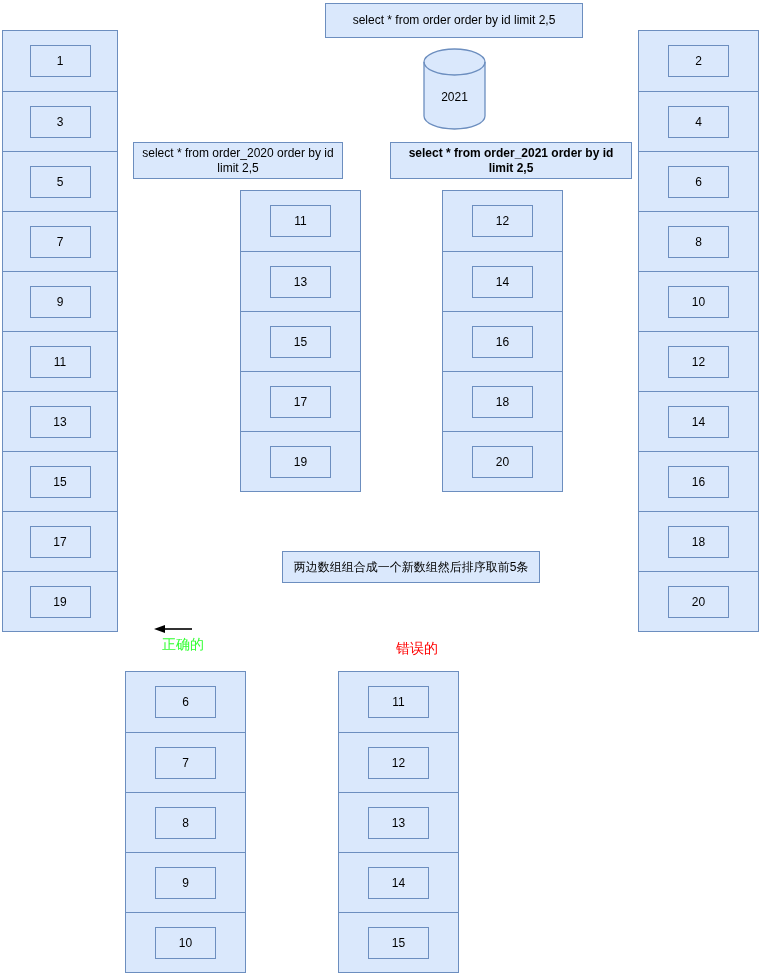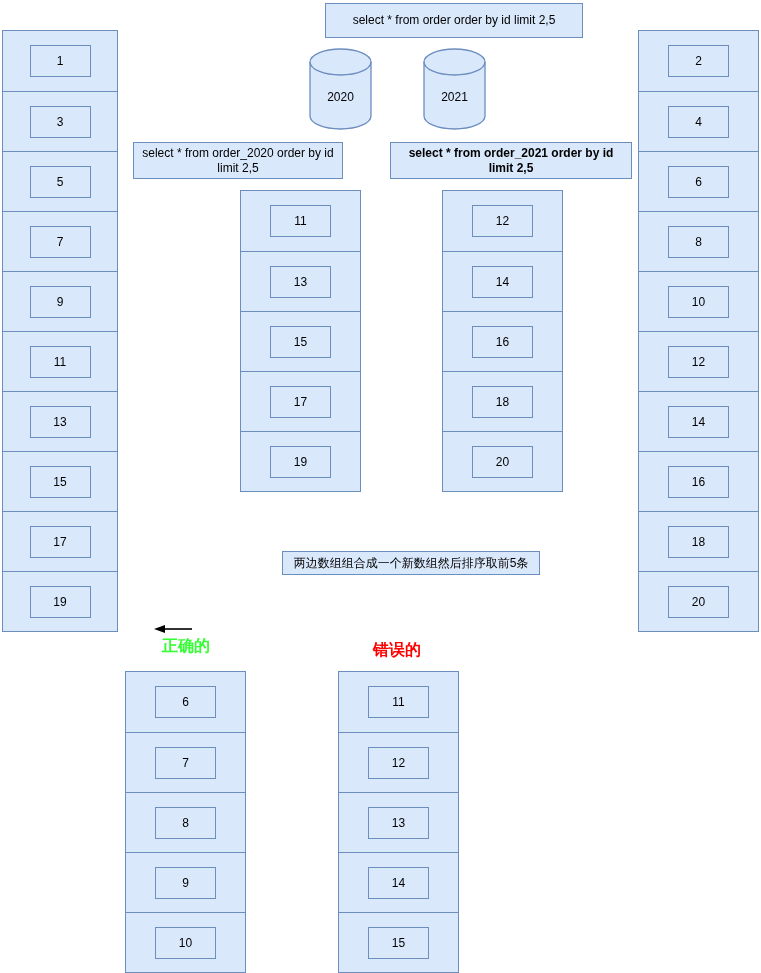--- a/index.html
+++ b/index.html
@@ -35,21 +35,21 @@
 
   .cylinder { position: absolute; width: 63px; height: 82px; }
   .cylinder svg { position: absolute; inset: 0; }
   .cyl-label {
     position: absolute; left: 0; right: 0; top: 42px;
     text-align: center;
   }
 
   .arrow-wrap { position: absolute; }
 
-  .outcome-label { position: absolute; font-size: 16px; font-weight: bold; }
+  .outcome-label { position: absolute; font-size: 14px; }
   .label-correct { color: var(--correct); }
   .label-wrong { color: var(--wrong); }
 </style>
 </head>
 <body>
 
 <div class="canvas">
 
   <div class="vlist" style="left:2px; top:30px; width:116px;">
       <div class="cell">
@@ -114,27 +114,20 @@
       </div>
       <div class="cell">
         <div class="numbox">20</div>
       </div>
     </div>
 
   <div class="box" style="left:285px; top:3px; width:258px; height:35px;margin-left:40px;">
     <span>select * from order order by id limit 2,5</span>
   </div>
 
-  <div class="cylinder" style="left:309px; top:48px;">
-    <svg width="63" height="82" viewBox="0 0 63 82">
-      <path d="M1,14 A30.5,13 0 0 1 62,14 L62,68 A30.5,13 0 0 1 1,68 Z" fill="#dae8fc" stroke="#6c8ebf" stroke-width="1.3"></path>
-      <path d="M1,14 A30.5,13 0 0 0 62,14" fill="none" stroke="#6c8ebf" stroke-width="1.3"></path>
-    </svg>
-    <span class="cyl-label">2020</span>
-  </div>
 
   <div class="cylinder" style="left:423px; top:48px;">
     <svg width="63" height="82" viewBox="0 0 63 82">
       <path d="M1,14 A30.5,13 0 0 1 62,14 L62,68 A30.5,13 0 0 1 1,68 Z" fill="#dae8fc" stroke="#6c8ebf" stroke-width="1.3"></path>
       <path d="M1,14 A30.5,13 0 0 0 62,14" fill="none" stroke="#6c8ebf" stroke-width="1.3"></path>
     </svg>
     <span class="cyl-label">2021</span>
   </div>
 
   <div class="box" style="left:133px; top:142px; width:210px; height:37px;">
@@ -172,33 +165,33 @@
         <div class="numbox">16</div>
       </div>
       <div class="cell">
         <div class="numbox">18</div>
       </div>
       <div class="cell">
         <div class="numbox">20</div>
       </div>
     </div>
 
-  <div class="box" style="left:282px; top:551px; width:258px; height:24px;">
+  <div class="box" style="left:282px; top:551px; width:258px; height:32px;">
     <span>两边数组组合成一个新数组然后排序取前5条</span>
   </div>
 
   <div class="arrow-wrap" style="left:152px; top:622px;">
     <svg width="42" height="14" viewBox="0 0 42 14">
       <line x1="12" y1="7" x2="40" y2="7" stroke="#000" stroke-width="1.6"></line>
       <path d="M2,7 L13,3 L13,11 Z" fill="#000"></path>
     </svg>
   </div>
 
   <div class="outcome-label label-correct" style="left:162px; top:636px;">正确的</div>
-  <div class="outcome-label label-wrong" style="left:373px; top:640px;">错误的</div>
+  <div class="outcome-label label-wrong" style="left:396px; top:640px;">错误的</div>
 
   <div class="vlist" style="left:125px; top:671px; width:121px;">
       <div class="cell">
         <div class="numbox">6</div>
       </div>
       <div class="cell">
         <div class="numbox">7</div>
       </div>
       <div class="cell">
         <div class="numbox">8</div>

